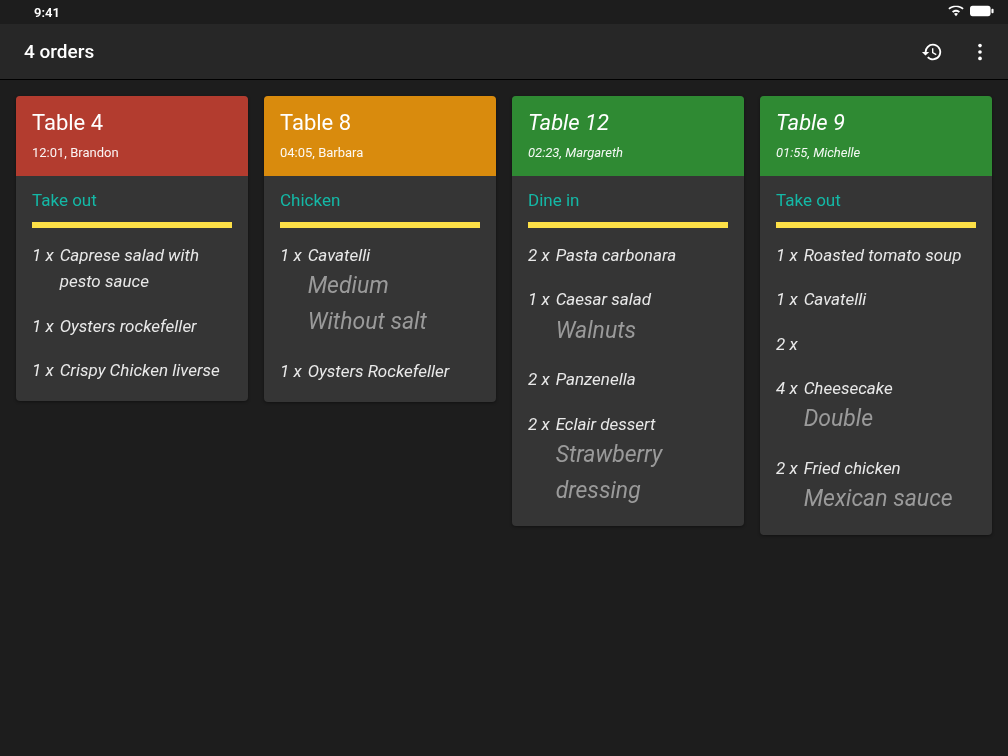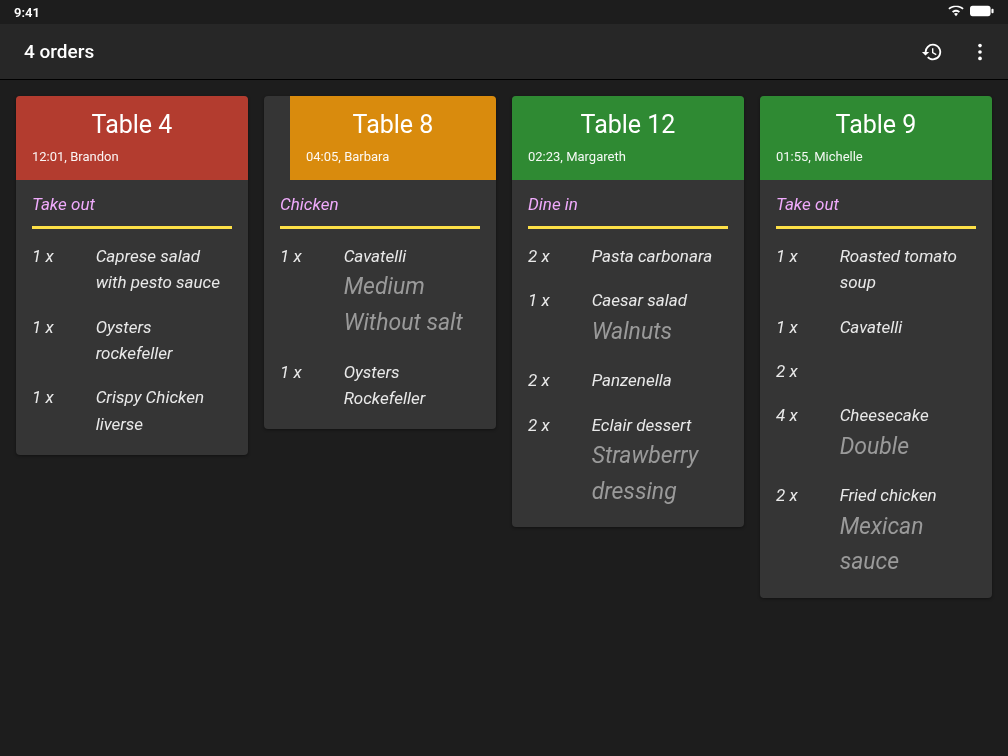--- a/index.html
+++ b/index.html
@@ -13,20 +13,21 @@
 }
 .status-bar {
   height: 24px;
   display: flex;
   align-items: center;
   justify-content: space-between;
   padding: 0 14px;
   font-size: 13px;
   font-weight: 600;
   color: #fff;
+  margin-left: 20px;
 }
 .status-right { display: flex; align-items: center; gap: 6px; }
 .wifi-icon { width: 16px; height: 12px; }
 .battery-icon { width: 24px; height: 12px; }
 
 .app-bar {
   height: 56px;
   display: flex;
   align-items: center;
   justify-content: space-between;
@@ -54,57 +55,55 @@
   border-radius: 4px;
   overflow: hidden;
   box-shadow: 0 1px 3px rgba(0,0,0,.4);
   flex-shrink: 0;
 }
 .card-head {
   padding: 14px 16px 16px;
   color: #fff;
 }
 .card-head.red    { background: #b33c2f; }
-.card-head.orange { background: #d98b0d; margin-left: 26px; }
-.card-head.green  { background: #2f8a33; }
+.card-head.orange { background: #d98b0d; }
+.card-head.green  { background: #2f8a33; font-style: italic; }
 .table-name {
-  font-size: 25px;
+  font-size: 22px;
   font-weight: 400;
   margin-bottom: 10px;
-  text-align: center;
 }
 .time-server {
   font-size: 13px;
   opacity: .95;
 }
 .card-body {
   padding: 14px 16px 18px;
 }
 .order-type {
-  font-style: italic;
   font-size: 17px;
-  color: #f0abfc;
+  color: #14b8a6;
   padding-bottom: 12px;
-  border-bottom: 3px solid #fde047;
+  border-bottom: 6px solid #fde047;
   margin-bottom: 14px;
 }
 .item {
   display: flex;
   font-size: 17px;
   line-height: 1.55;
   margin-bottom: 18px;
   color: #e9e9e9;
   font-style: italic;
 }
 .item:last-child { margin-bottom: 0; }
 .qty {
   white-space: nowrap;
   margin-right: 6px;
 }
-.item-text { flex: 1; margin-left: 36px; }
+.item-text { flex: 1; }
 .mod {
   color: #9a9a9a;
   font-size: 23px;
   line-height: 1.55;
 }
 </style>
 </head>
 <body>
 
 <div class="status-bar">

